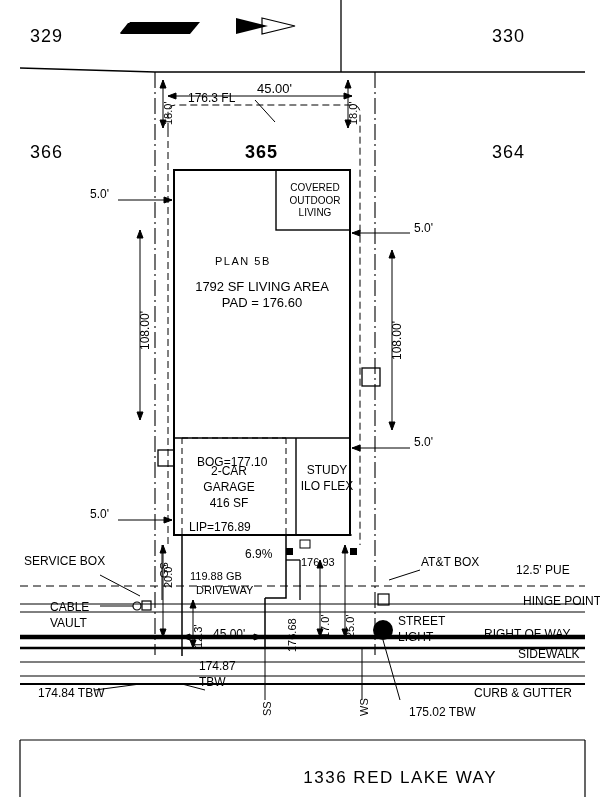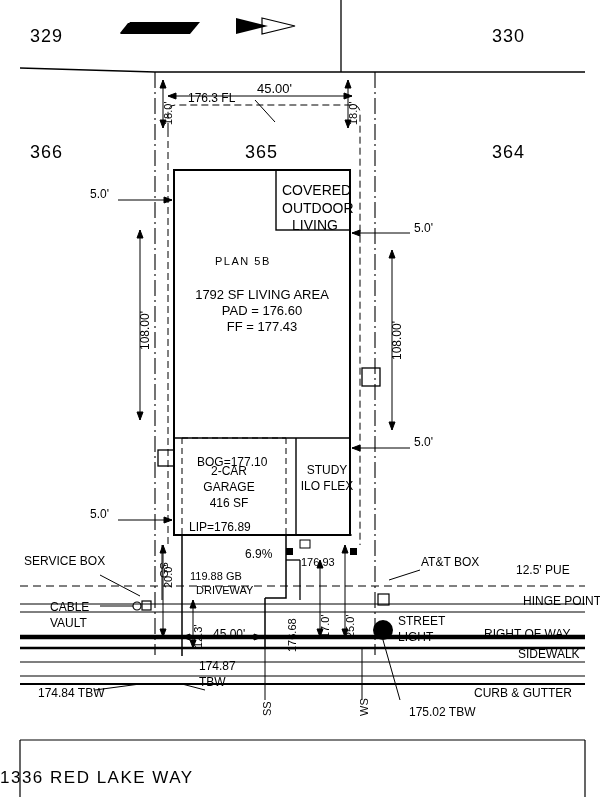--- a/index.html
+++ b/index.html
@@ -33,27 +33,26 @@
     font-size: 18px;
     letter-spacing: 1px;
   }
   .plan-title {
     font-size: 11px;
     letter-spacing: 1.5px;
   }
   .plan-sub {
     font-size: 13px;
     text-align: center;
-    margin-top: 8px;
   }
   .small {
     font-size: 11px;
   }
   .tiny {
-    font-size: 14px;
+    font-size: 10px;
   }
   .vert {
     transform-origin: left top;
     transform: rotate(-90deg);
   }
   .bottom-title {
     font-size: 17px;
     letter-spacing: 1.5px;
   }
   .ctr {
@@ -207,21 +206,21 @@
     </g>
 
     <rect x="350" y="548" width="7" height="7" fill="#000"></rect>
     <rect x="286" y="548" width="7" height="7" fill="#000"></rect>
   </svg>
 
   <div class="lbl lot-num" style="left:30px; top:26px;">329</div>
   <div class="lbl lot-num" style="left:492px; top:26px;">330</div>
   <div class="lbl lot-num" style="left:30px; top:142px;">366</div>
   <div class="lbl lot-num" style="left:492px; top:142px;">364</div>
-  <div class="lbl lot-num" style="left:245px; top:142px;">365</div>
+  <div class="lbl lot-num" style="left:245px; top:142px;font-weight:bold;">365</div>
 
   <div class="lbl" style="left:257px; top:82px; font-size:13px;">45.00'</div>
   <div class="lbl" style="left:188px; top:92px; font-size:12px;">176.3 FL</div>
 
   <div class="lbl vert small" style="left:162px; top:125px;">18.0'</div>
   <div class="lbl vert small" style="left:347px; top:125px;">18.0'</div>
 
   <div class="lbl vert" style="left:139px; top:350px; font-size:12px;">108.00'</div>
   <div class="lbl vert" style="left:391px; top:360px; font-size:12px;">108.00'</div>
 
@@ -230,21 +229,20 @@
   <div class="lbl" style="left:414px; top:222px;">5.0'</div>
   <div class="lbl" style="left:414px; top:436px;">5.0'</div>
 
   <div class="lbl tiny ctr" style="left:282px; top:182px; width:66px; line-height:1.25;"><span style="white-space:pre-line;">COVERED
 OUTDOOR
 LIVING</span></div>
 
   <div class="lbl plan-title" style="left:215px; top:255px;">PLAN 5B</div>
   <div class="lbl plan-sub" style="left:182px; top:280px; width:160px;">1792 SF LIVING AREA</div>
   <div class="lbl plan-sub" style="left:182px; top:296px; width:160px;">PAD = 176.60</div>
-  <div class="lbl plan-sub" style="left:182px; top:312px; width:160px;">FF = 177.43</div>
 
   <div class="lbl" style="left:197px; top:438px; font-size:12px;margin-top:18px;">BOG=177.10</div>
   <div class="lbl ctr" style="left:186px; top:463px; width:86px; font-size:12px; line-height:1.35; white-space:pre-line;">2-CAR
 GARAGE
 416 SF</div>
   <div class="lbl ctr" style="left:298px; top:462px; width:58px; font-size:12px; line-height:1.35; white-space:pre-line;">STUDY
 ILO FLEX</div>
   <div class="lbl" style="left:189px; top:521px; font-size:12px;">LIP=176.89</div>
 
   <div class="lbl" style="left:205px; top:548px; font-size:12px;margin-left:40px;">6.9%</div>
@@ -274,15 +272,15 @@
   <div class="lbl" style="left:523px; top:595px; font-size:12px;">HINGE POINT</div>
   <div class="lbl" style="left:484px; top:628px; font-size:12px;">RIGHT OF WAY</div>
   <div class="lbl" style="left:518px; top:648px; font-size:12px;">SIDEWALK</div>
   <div class="lbl" style="left:474px; top:687px; font-size:12px;">CURB &amp; GUTTER</div>
 
   <div class="lbl" style="left:38px; top:687px; font-size:12px;">174.84 TBW</div>
   <div class="lbl" style="left:199px; top:659px; font-size:12px; line-height:1.3; white-space:pre-line;">174.87
 TBW</div>
   <div class="lbl" style="left:409px; top:706px; font-size:12px;">175.02 TBW</div>
 
-  <div class="lbl bottom-title" style="left:0; top:768px; width:497px; text-align:left;">1336 RED LAKE WAY</div>
+  <div class="lbl bottom-title" style="left:0; top:768px; width:497px; text-align:right;">1336 RED LAKE WAY</div>
 
 </div>
 
 </body></html>

